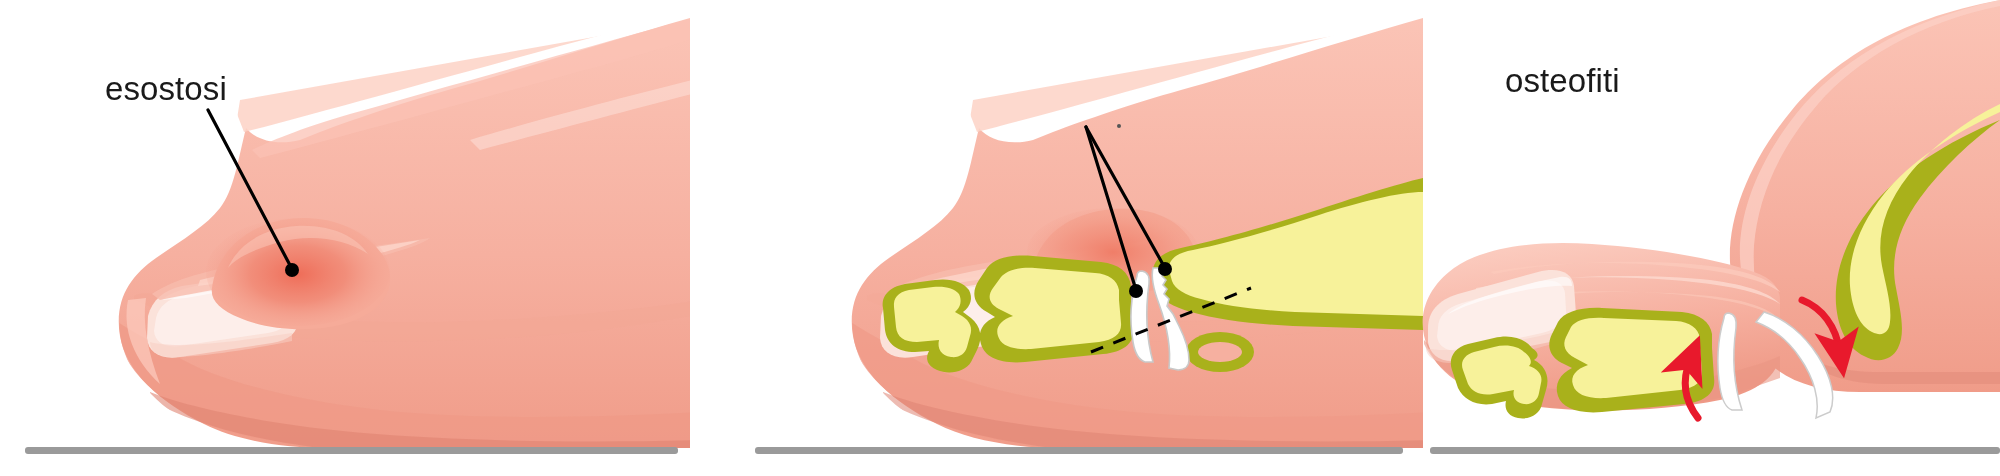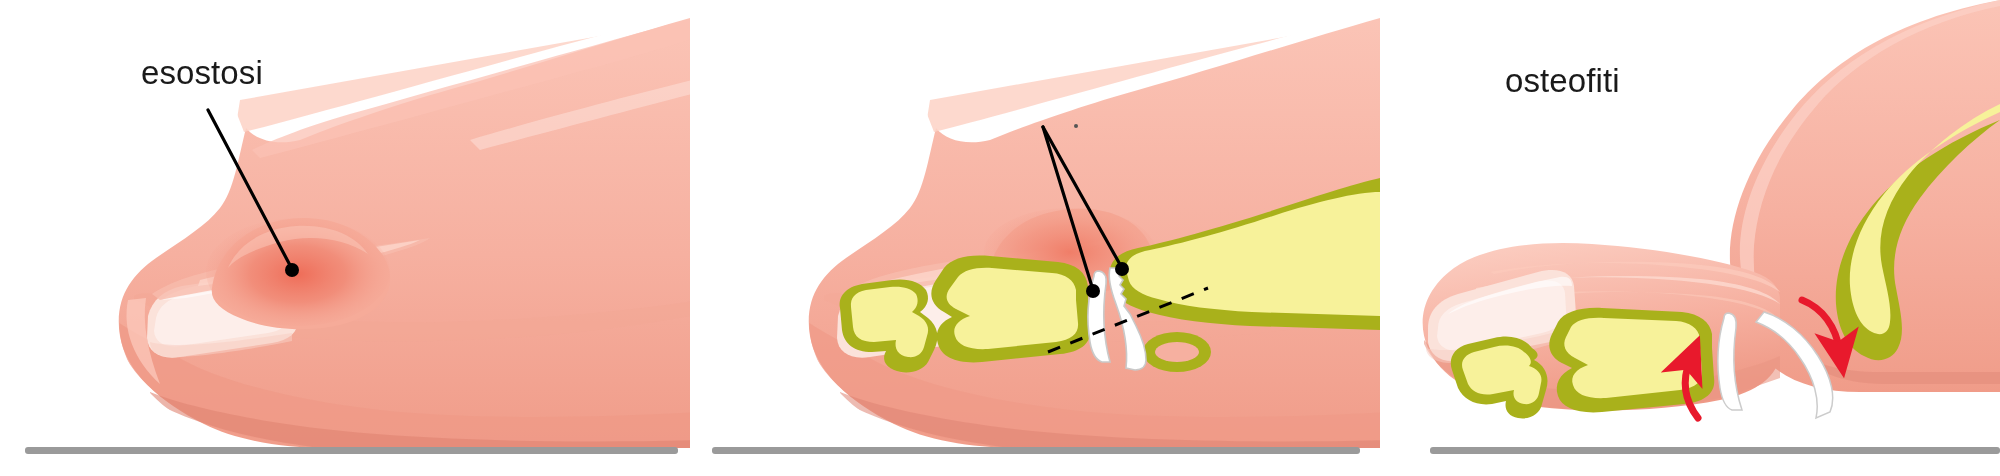--- a/index.html
+++ b/index.html
@@ -18,34 +18,34 @@
     width: 2000px;
     height: 476px;
     background: #ffffff;
   }
   .panel {
     position: absolute;
     top: 0;
     height: 476px;
   }
   #panel-1 { left: 0px;    width: 690px; }
-  #panel-2 { left: 690px;  width: 690px; }
+  #panel-2 { left: 690px;  width: 690px; padding-left: 43px; }
   #panel-3 { left: 1380px; width: 620px; }
 
   .caption {
     position: absolute;
     font-family: "Liberation Sans", sans-serif;
     font-size: 33px;
     font-weight: 400;
     color: #1a1a1a;
     line-height: 1.28;
     white-space: pre-line;
     letter-spacing: 0.1px;
   }
-  #caption-1 { left: 105px;  top: 52px; margin-left: 36px; }
+  #caption-1 { left: 105px;  top: 68px; }
   #caption-2 { left: 815px;  top: 60px; }
 
   svg { display: block; }
 </style>
 </head>
 <body>
 
 <div id="figure">
 
   <div class="panel" id="panel-1">

